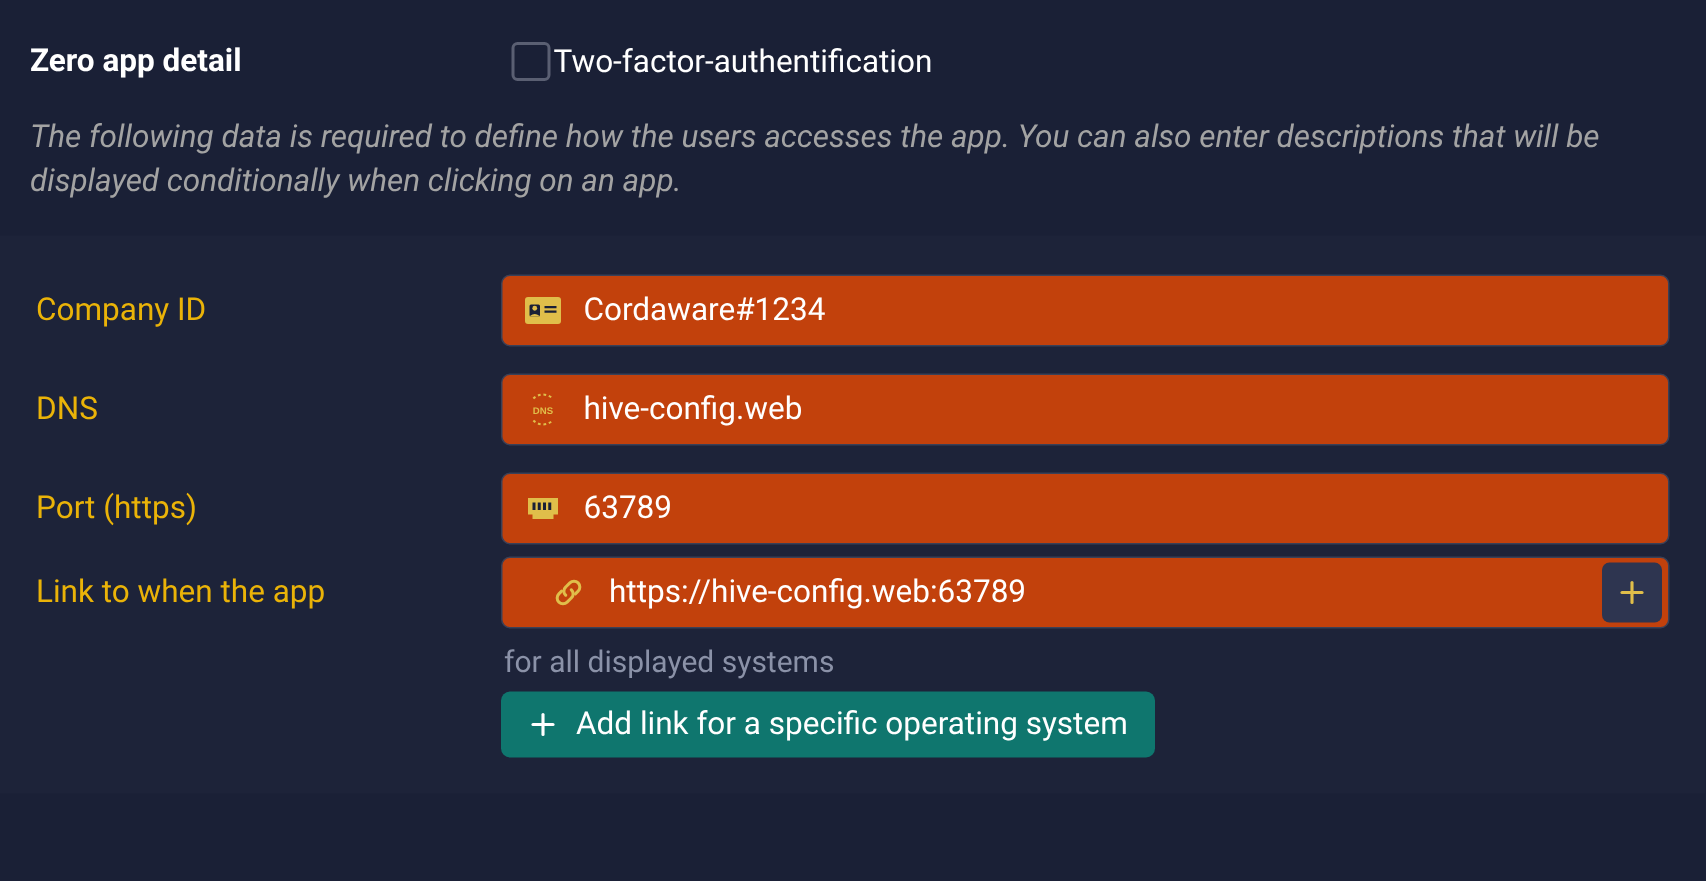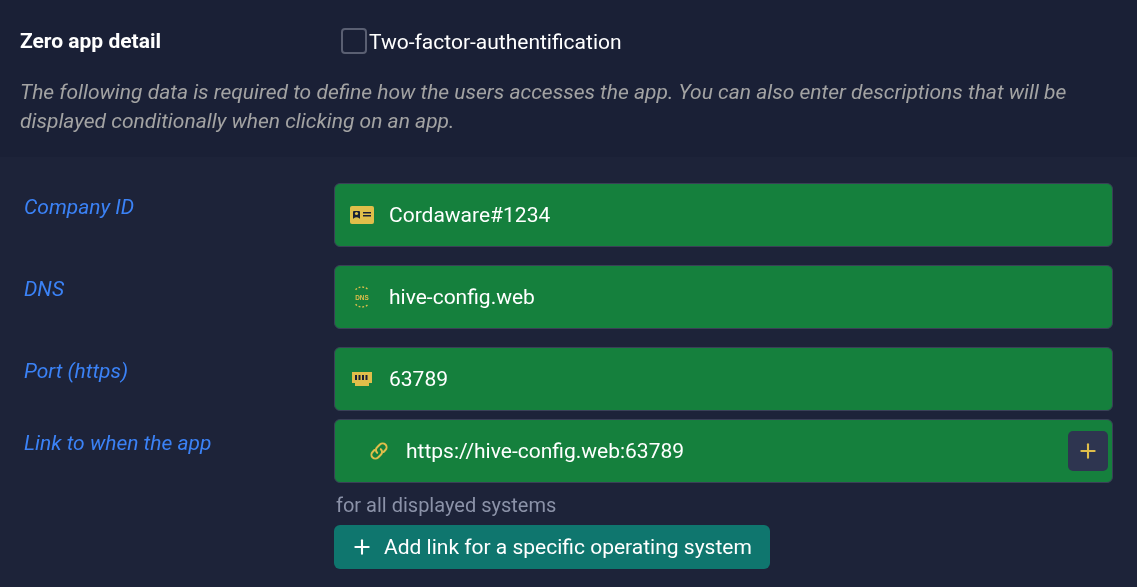--- a/index.html
+++ b/index.html
@@ -62,38 +62,37 @@
       display: flex;
       align-items: flex-start;
       margin-bottom: 18px;
     }
     .form-row.with-hint {
       margin-bottom: 8px;
     }
     .form-label {
       width: 310px;
       font-size: 21px;
-      color: #3b82f6;
+      color: #eab308;
       padding-top: 12px;
       flex-shrink: 0;
-      font-style: italic;
     }
     .form-field-col {
       flex: 1;
       display: flex;
       flex-direction: column;
     }
     .input-wrapper {
       display: flex;
       align-items: center;
-      background-color: #15803d;
+      background-color: #c2410c;
       border: 1px solid #3a4057;
       border-radius: 6px;
       padding: 10px 14px;
-      height: 64px;
+      height: 48px;
     }
     .input-wrapper.with-btn {
       padding-right: 4px;
       padding-left: 31px;
     }
     .input-icon {
       width: 26px;
       height: 22px;
       margin-right: 14px;
       flex-shrink: 0;

